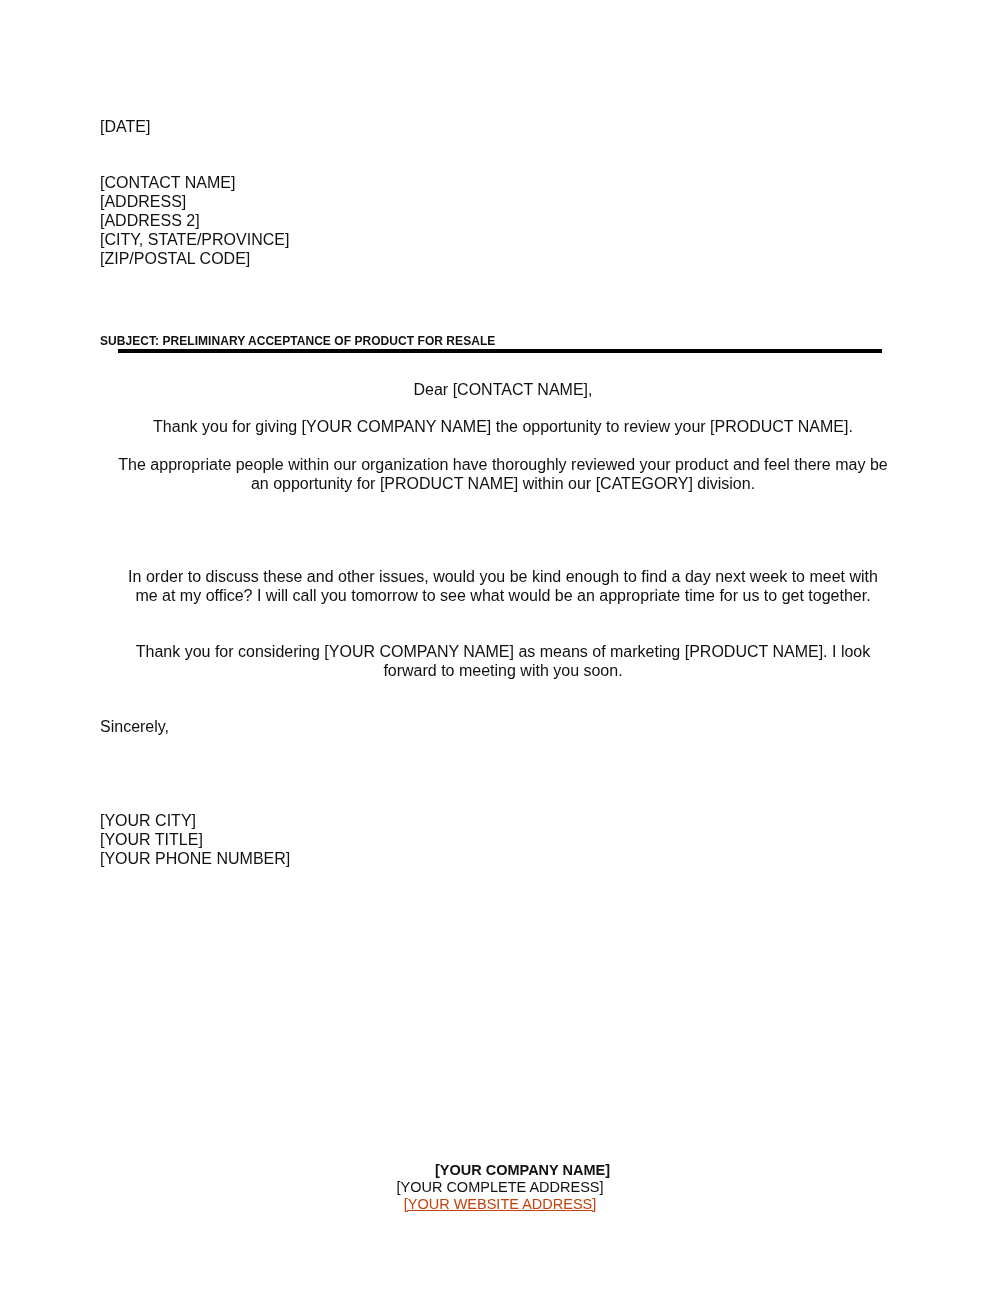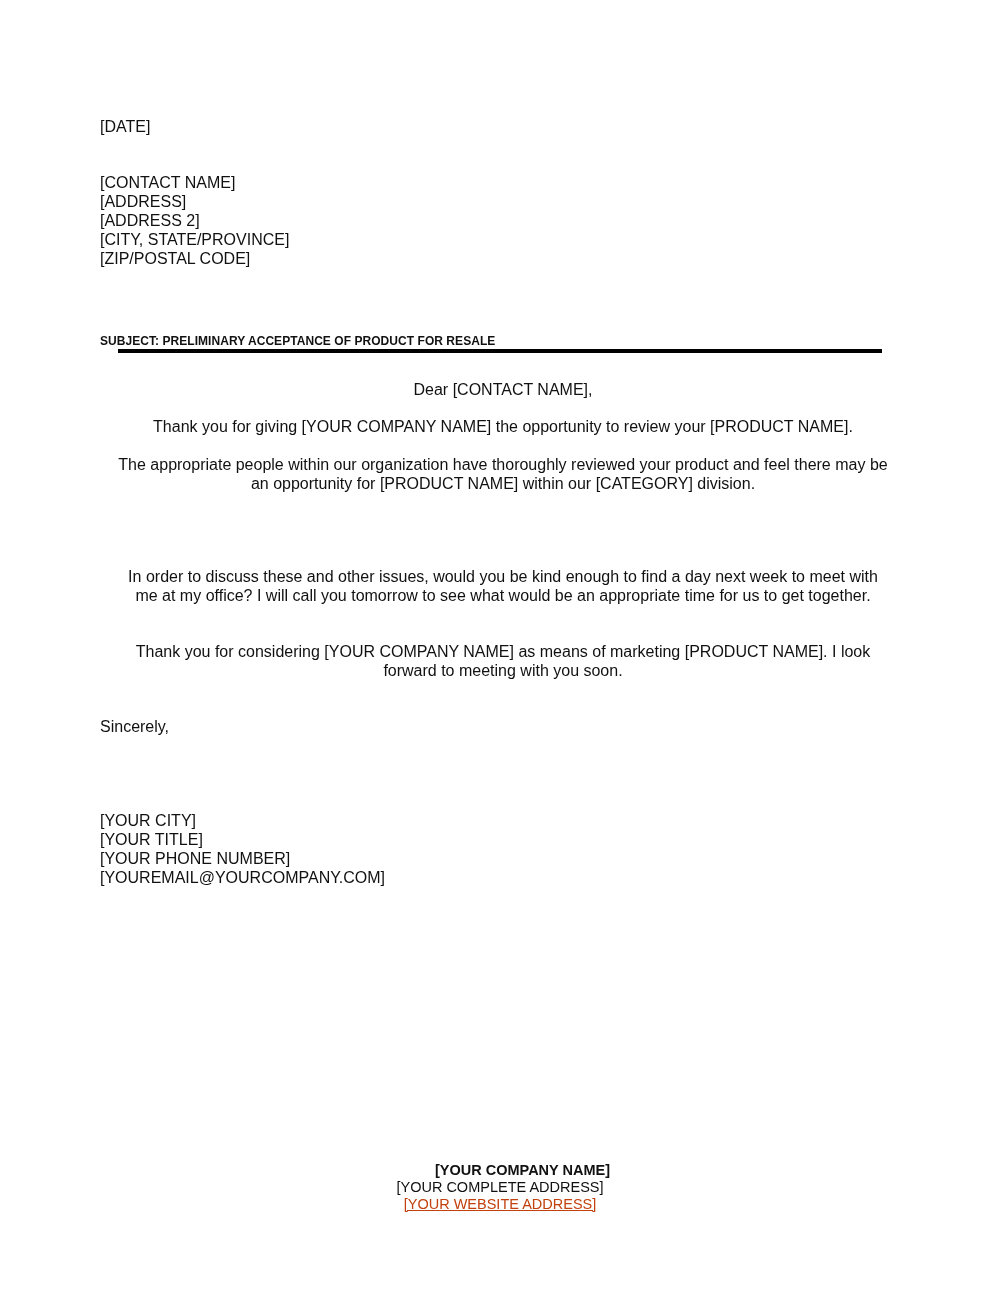--- a/index.html
+++ b/index.html
@@ -99,21 +99,20 @@
   <p class="body-text p2">The appropriate people within our organization have thoroughly reviewed your product and feel there may be an opportunity for [PRODUCT NAME] within our [CATEGORY] division.</p>
   <p class="body-text p4">In order to discuss these and other issues, would you be kind enough to find a day next week to meet with me at my office? I will call you tomorrow to see what would be an appropriate time for us to get together.</p>
   <p class="body-text p5">Thank you for considering [YOUR COMPANY NAME] as means of marketing [PRODUCT NAME]. I look forward to meeting with you soon.</p>
 
   <div class="abs closing line">Sincerely,</div>
 
   <div class="abs signature">
     <span class="line">[YOUR CITY]</span>
     <span class="line">[YOUR TITLE]</span>
     <span class="line">[YOUR PHONE NUMBER]</span>
-    <span class="line">[YOUREMAIL@YOURCOMPANY.COM]</span>
   </div>
 
   <div class="footer">
     <div class="company">[YOUR COMPANY NAME]</div>
     <div>[YOUR COMPLETE ADDRESS]</div>
     <div><a href="#">[YOUR WEBSITE ADDRESS]</a></div>
   </div>
 
 </div>
 

